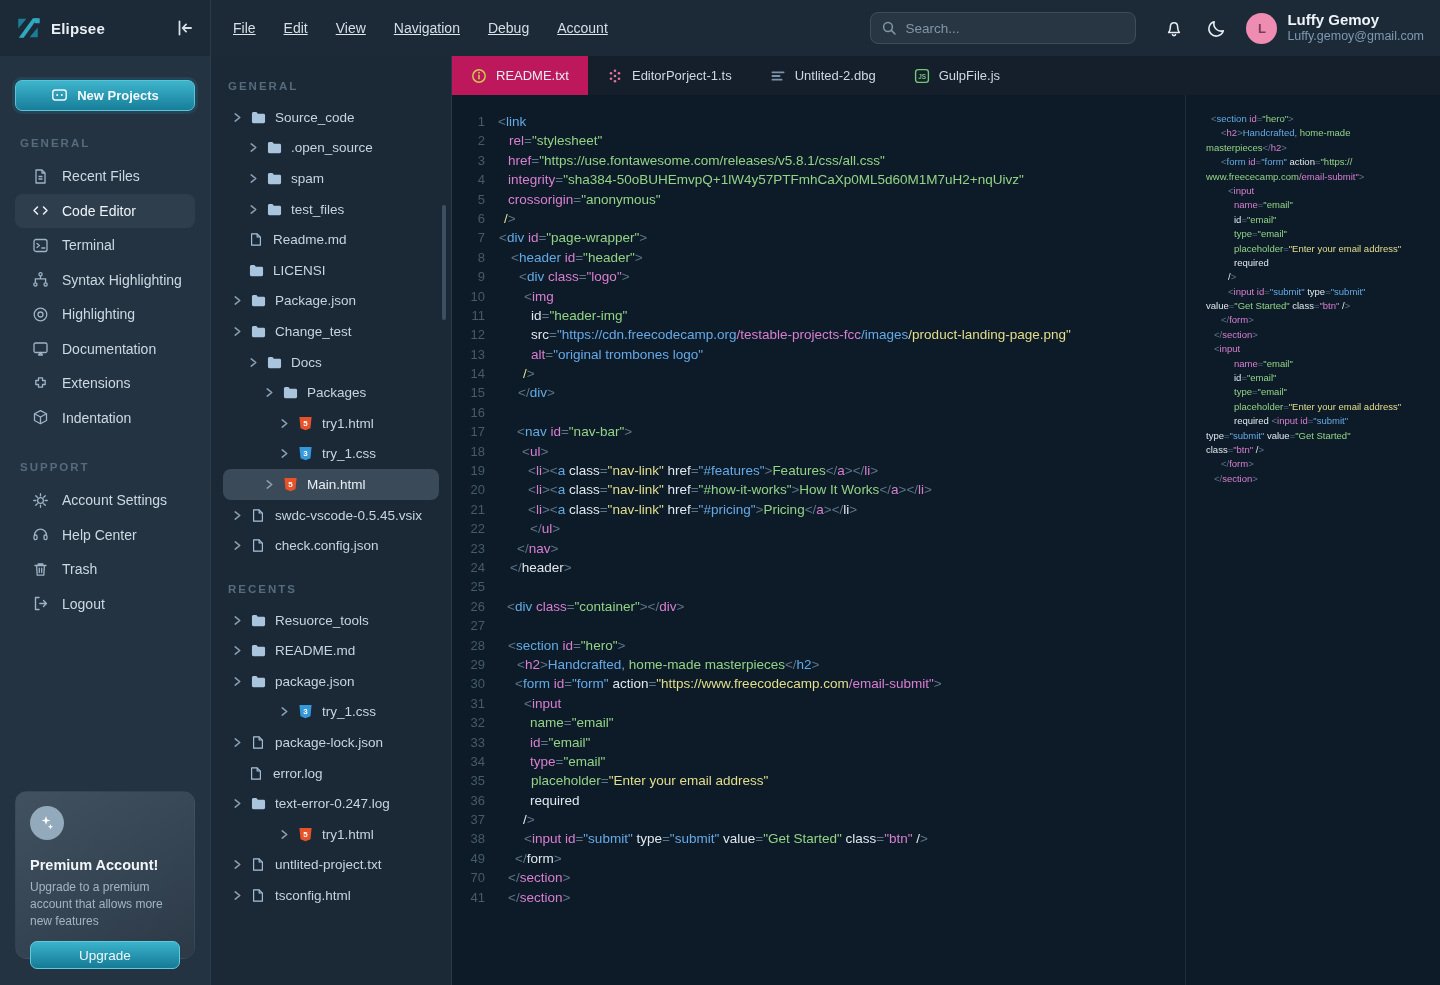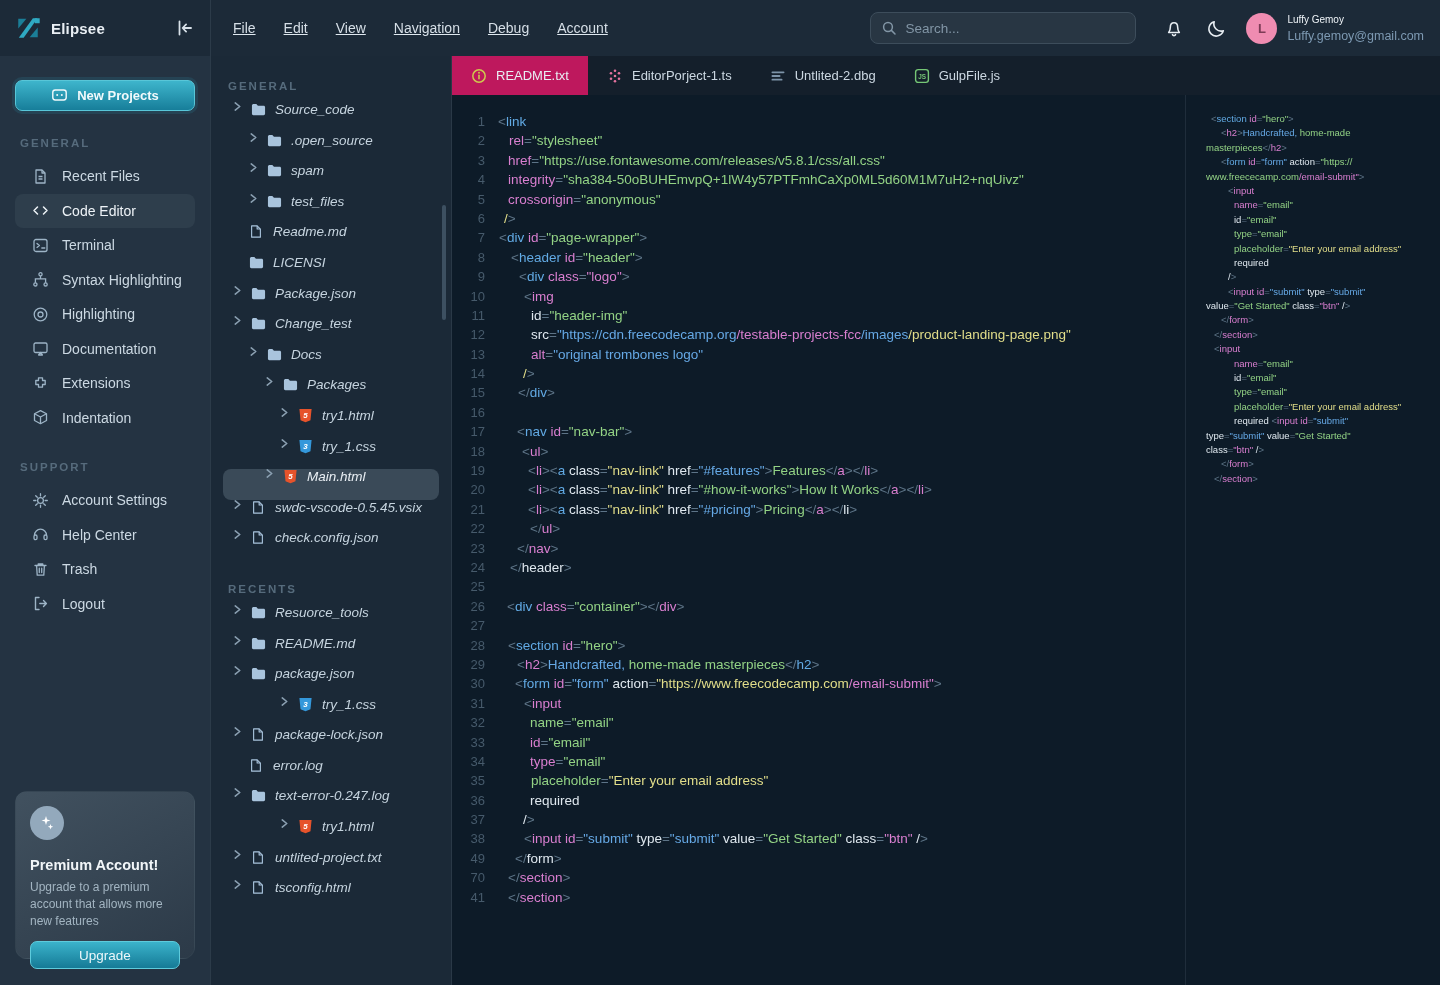--- a/index.html
+++ b/index.html
@@ -21,21 +21,21 @@
     display:flex; align-items:center; padding:0 10px; gap:8px; margin-right:26px; }
   .search input { background:transparent; border:none; outline:none; color:#c6d2dd;
     font-size:13.5px; width:100%; font-family:"Liberation Sans",sans-serif; }
   .search input::placeholder { color:#8296a6; }
   .iconbtn { width:24px; height:24px; margin-right:18px; cursor:pointer; display:flex;
     align-items:center; justify-content:center; }
   .avatar { width:31px; height:31px; border-radius:50%; background:#ef8cb1; color:#7c3b55;
     display:flex; align-items:center; justify-content:center; font-size:13px; font-weight:700;
     margin-right:10px; cursor:pointer; }
   .usertext { margin-right:16px; line-height:16px; }
-  .username { font-size:10px; font-weight:400; color:#eef3f7; }
+  .username { font-size:15px; font-weight:700; color:#eef3f7; }
   .useremail { font-size:12.5px; color:#7d99b2; }
 
   
   .sidebar { position:absolute; left:0; top:56px; bottom:0; width:211px;
     background:#243342; border-right:1px solid #2c3b49; }
   .newproj { margin:24px 15px 4px 15px; height:31px; border-radius:7px;
     background:linear-gradient(180deg,#3eb5cc,#177e9a); border:1px solid #58c6d8;
     display:flex; align-items:center; justify-content:center; gap:9px; cursor:pointer;
     color:#f2fafc; font-size:13px; font-weight:600;
     box-shadow:0 0 0 3px rgba(46,163,189,.15); }
@@ -57,22 +57,22 @@
   .prem-btn { margin-top:11px; height:28px; border-radius:7px;
     background:linear-gradient(180deg,#3bb3cb,#157a96); border:1px solid #5ecbdc;
     display:flex; align-items:center; justify-content:center; color:#ebf7fa;
     font-size:13.5px; cursor:pointer; }
 
   
   .tree { position:absolute; left:211px; top:56px; bottom:0; width:241px;
     background:#1b2937; border-right:1px solid #2a3947; padding-top:2px; }
   .tree .sec-label { margin:22px 0 10px 17px; }
   .tree-row { margin:0 12px; height:30.6px; border-radius:8px; display:flex;
-    gap:9px; cursor:pointer; font-size:13.5px; color:#c6d4df;
-    white-space:nowrap; overflow:hidden;font-style:italic; }
+    align-items:center; gap:9px; cursor:pointer; font-size:13.5px; color:#c6d4df;
+    white-space:nowrap; overflow:hidden; }
   .tree-row.selected { background:#3a4a58; color:#e9eff4; }
   .tree-row .chev { width:9px; flex:none; display:flex; }
   .tree-row .fic { width:15px; height:15px; flex:none; display:flex; }
   .tree-scroll { position:absolute; right:5px; top:149px; width:4px; height:115px;
     border-radius:2px; background:#3d5061; cursor:pointer; }
 
   
   .editor { position:absolute; left:452px; top:56px; right:0; bottom:0; background:#0d1b28; }
   .tabbar { position:absolute; left:0; top:0; right:0; height:39px; background:#141f2b;
     display:flex; }

